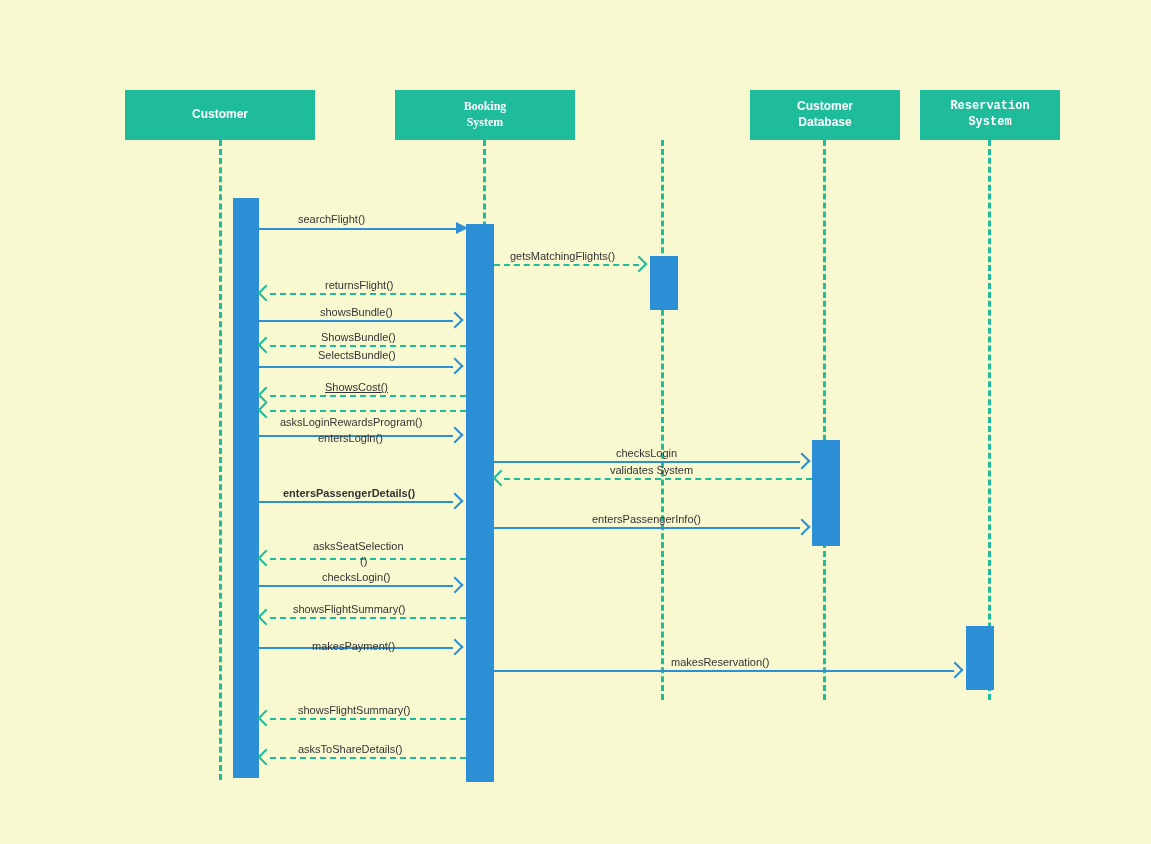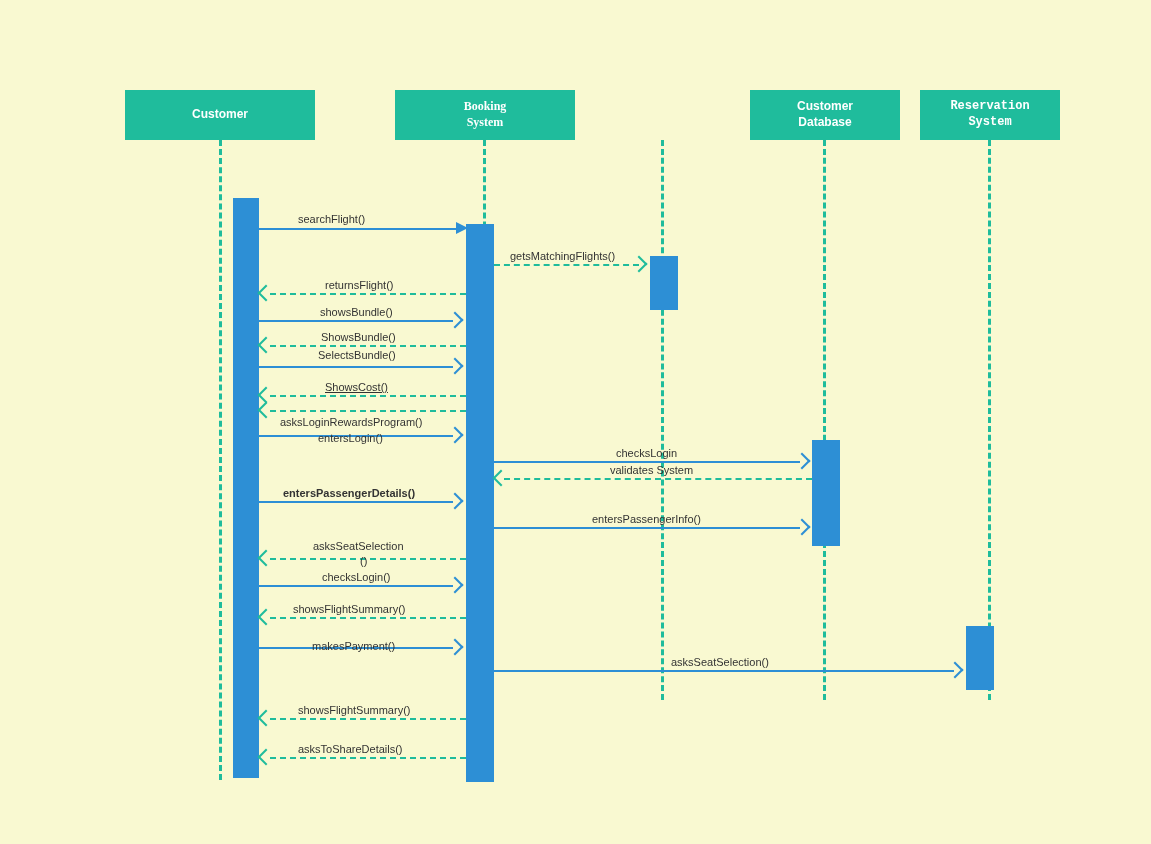--- a/index.html
+++ b/index.html
@@ -179,21 +179,21 @@
   <div class="arrow-line dashed-line" style="left:270px; top:617px; width:196px;"></div>
   <div class="arrowhead ah-left-open-green" style="left:260px; top:611px;"></div>
   <div class="msg-label" style="left:293px; top:603px;">showsFlightSummary()</div>
 
   <div class="arrow-line solid-line" style="left:259px; top:647px; width:194px;"></div>
   <div class="arrowhead ah-right-open-blue" style="left:449px; top:641px;"></div>
   <div class="msg-label" style="left:312px; top:633px;margin-top:7px;">makesPayment()</div>
 
   <div class="arrow-line solid-line" style="left:494px; top:670px; width:460px;"></div>
   <div class="arrowhead ah-right-open-blue" style="left:949px; top:664px;"></div>
-  <div class="msg-label" style="left:671px; top:656px;">asksSeatSelection()</div>
+  <div class="msg-label" style="left:671px; top:656px;">makesReservation()</div>
 
   <div class="arrow-line dashed-line" style="left:270px; top:718px; width:196px;"></div>
   <div class="arrowhead ah-left-open-green" style="left:260px; top:712px;"></div>
   <div class="msg-label" style="left:298px; top:704px;">showsFlightSummary()</div>
 
   <div class="arrow-line dashed-line" style="left:270px; top:757px; width:196px;"></div>
   <div class="arrowhead ah-left-open-green" style="left:260px; top:751px;"></div>
   <div class="msg-label" style="left:298px; top:743px;">asksToShareDetails()</div>
 
 </div>

